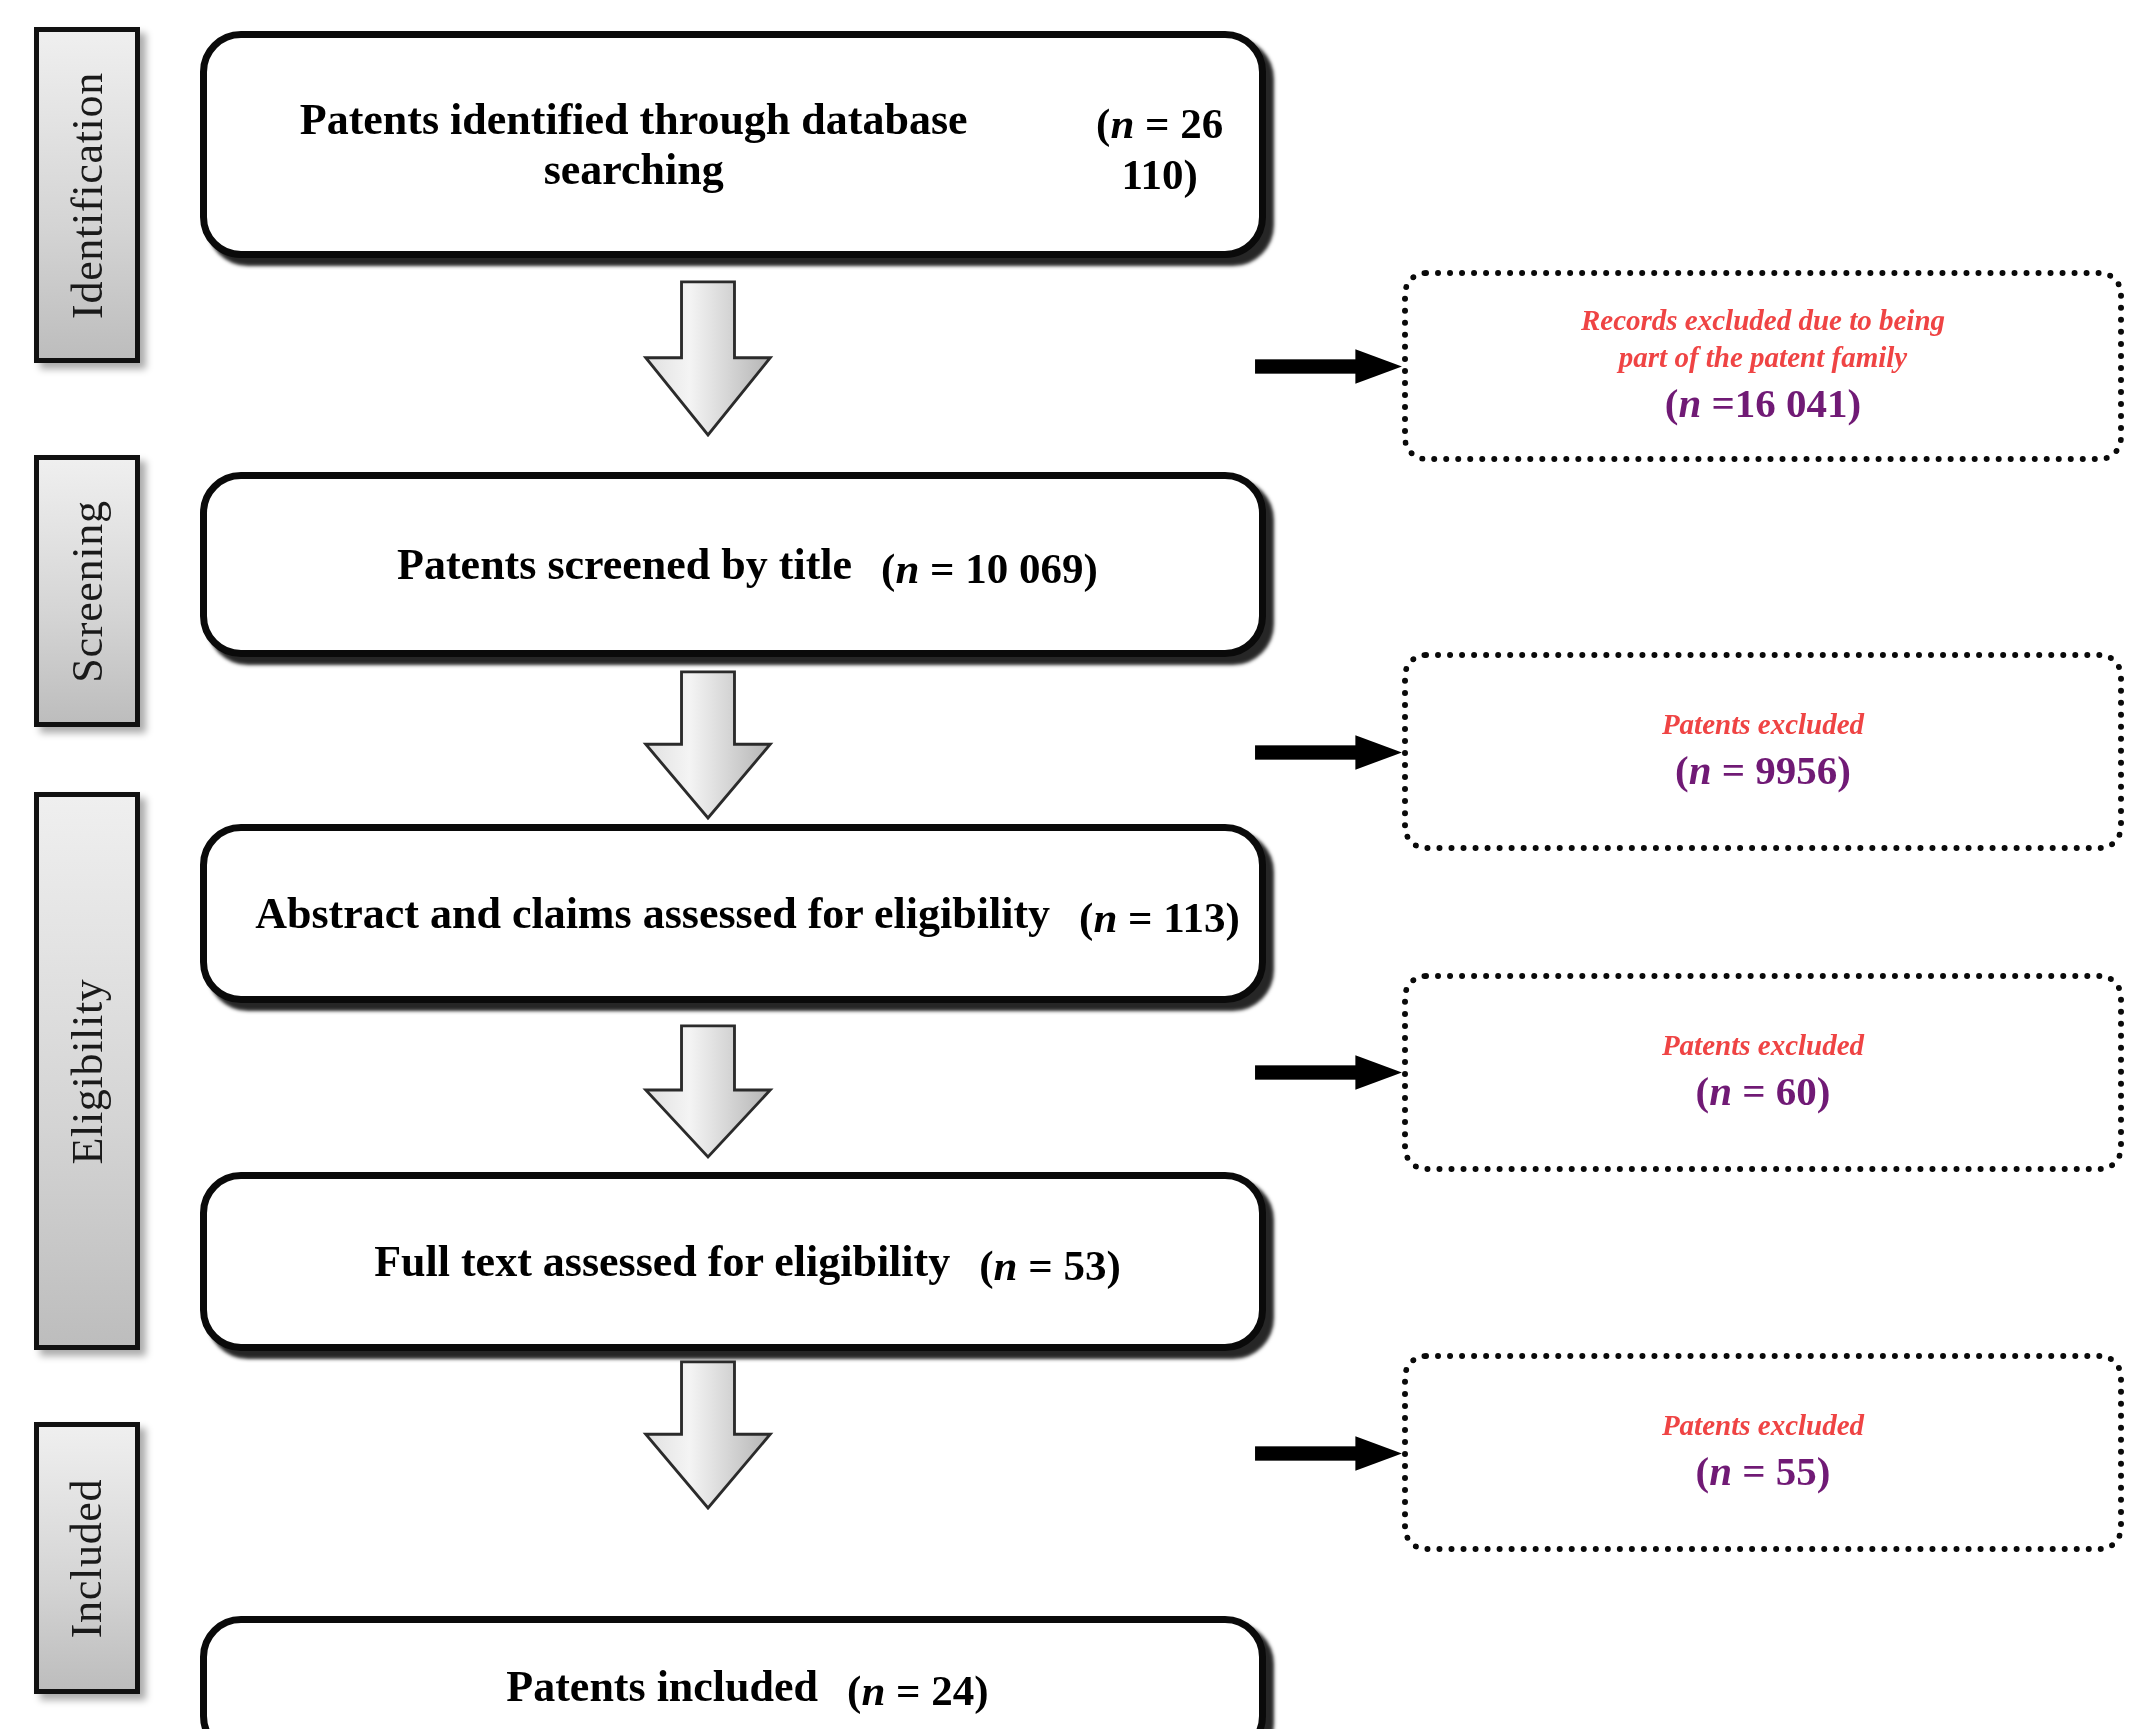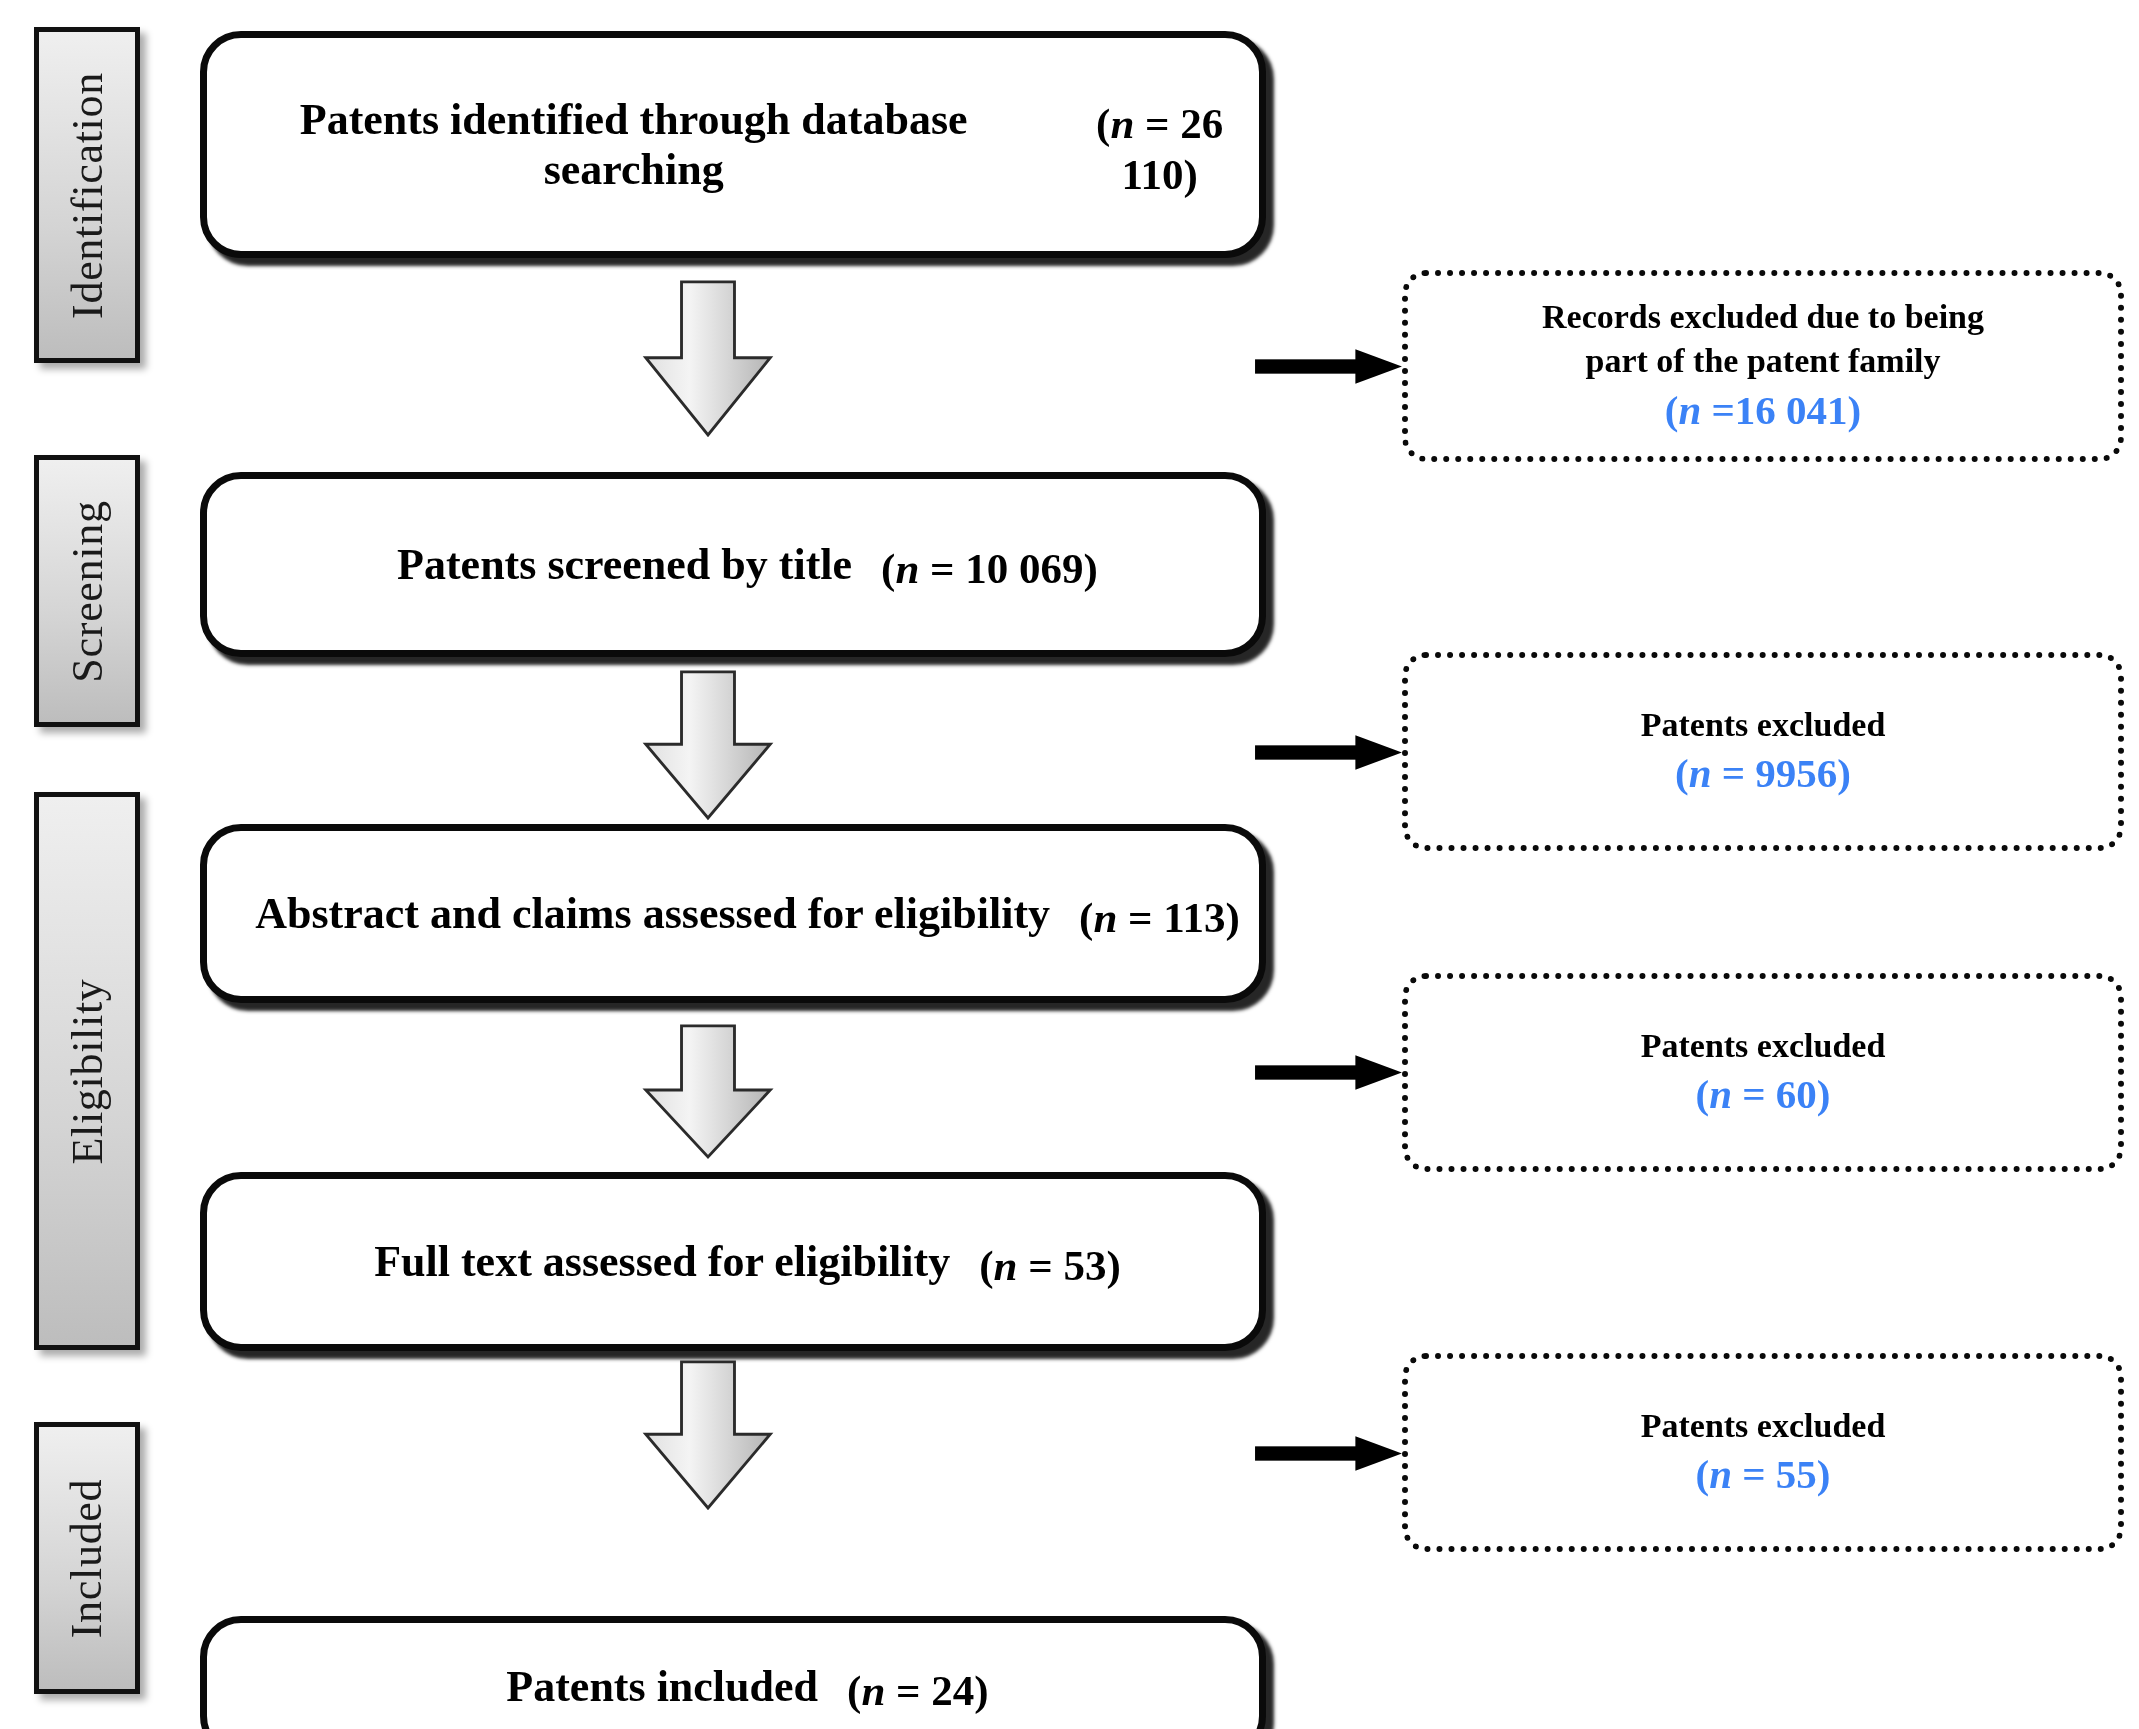--- a/index.html
+++ b/index.html
@@ -93,30 +93,31 @@
     border: 6.4px dotted #0a0a0a;
     border-radius: 24px;
     background: #ffffff;
     display: flex;
     flex-direction: column;
     align-items: center;
     justify-content: center;
     text-align: center;
   }
   .excluded-box .etext {
-    font-size: 34px;
-    font-weight: bold;
-    color: #000000;
+    font-size: 29px;
+    font-weight: bold;
+    color: #ef4444;
     line-height: 1.30;
     padding: 0 18.6px;
+    font-style: italic;
   }
   .excluded-box .ecount {
     font-size: 41px;
     font-weight: bold;
-    color: #3b82f6;
+    color: #701a75;
     line-height: 1.30;
   }
   .excluded-box .ecount .ital { font-style: italic; }
 
   #excl-family   { left: 1402px; top: 270px;  width: 722px; height: 192px; }
   #excl-9956     { left: 1402px; top: 652px;  width: 722px; height: 199px; }
   #excl-60       { left: 1402px; top: 973px; width: 722px; height: 199px; }
   #excl-29       { left: 1402px; top: 1353px; width: 722px; height: 199px; }
 
   

